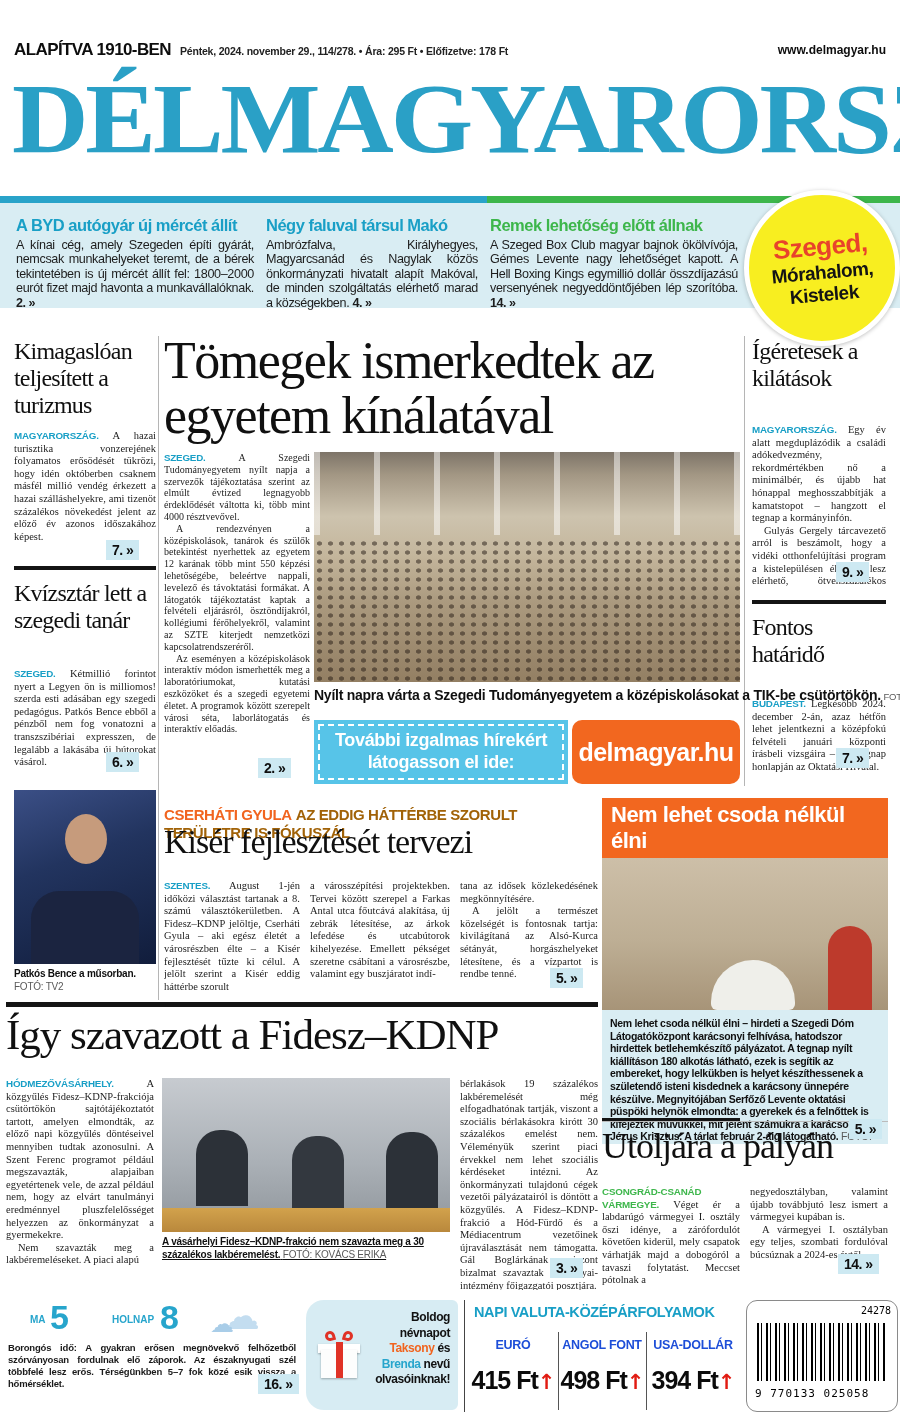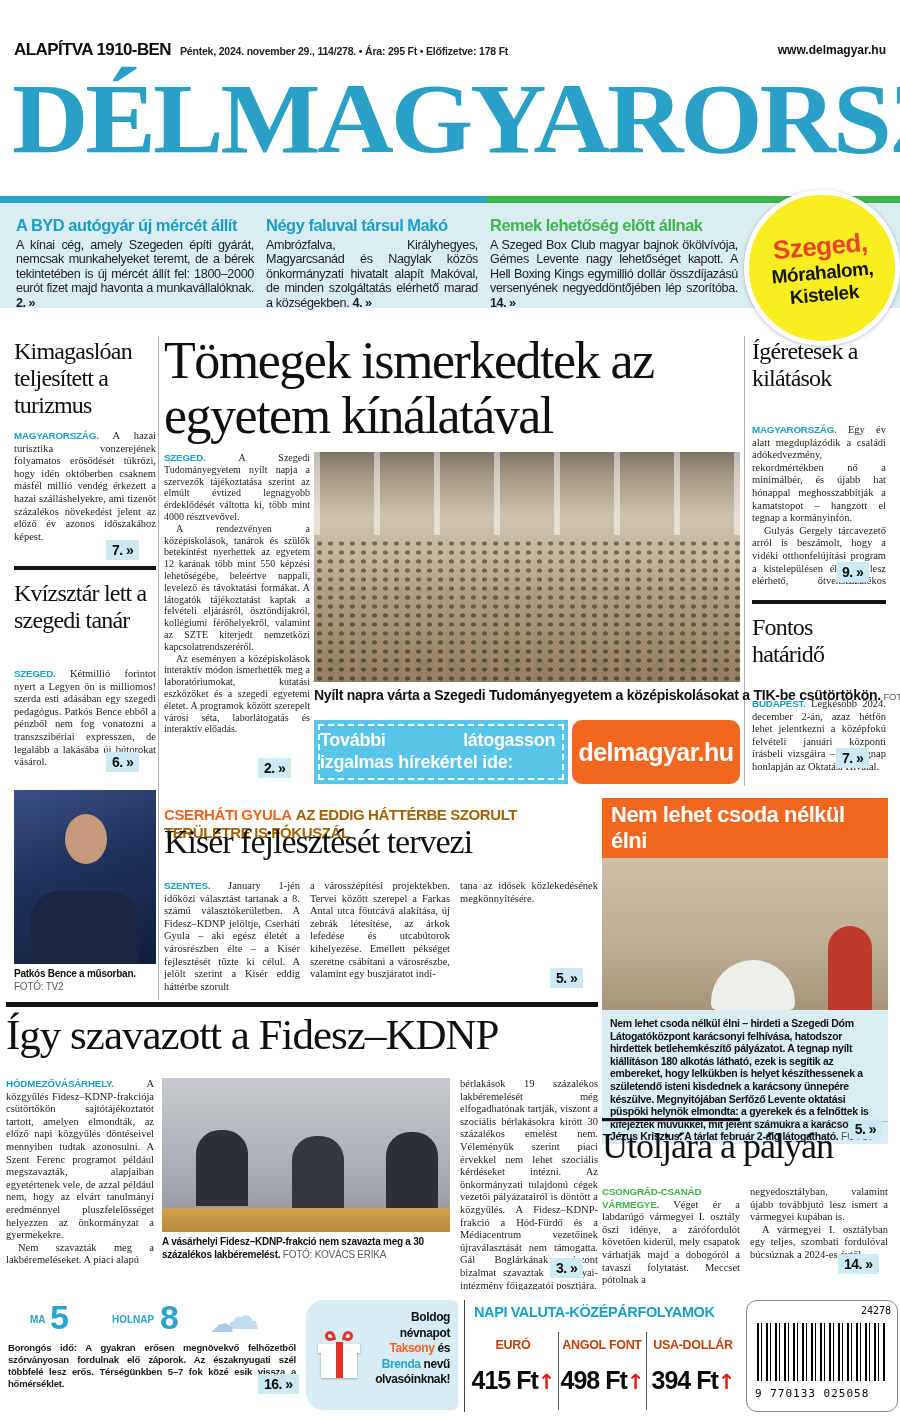--- a/index.html
+++ b/index.html
@@ -65,21 +65,21 @@
   .photo-csoda .c-fig { position:absolute; right:16px; bottom:0; width:44px; height:84px; background:#bd3a2c; border-radius:22px 22px 0 0; }
   .photo-csoda .c-dome { position:absolute; left:38%; bottom:0; width:84px; height:50px; background:#efefea; border-radius:42px 42px 6px 6px; }
   .photo-fidesz { background:linear-gradient(180deg,#c7cbd0 0%,#aab0b6 55%,#8f959b 100%); }
   .photo-fidesz .f-figs { position:absolute; bottom:26px; left:34px; width:52px; height:76px; background:#2c3138;
       border-radius:24px 24px 0 0; box-shadow:96px 6px 0 0 #33383f, 190px 2px 0 0 #2c3138; }
   .photo-fidesz::after { content:""; position:absolute; left:0; right:0; bottom:0; height:24px; background:linear-gradient(#d2a24c,#b9883c); }
 
   
   .promo { display:flex; }
   .promo-left { position:relative; flex:1; background:#57c4e8; }
-  .promo-dash { position:absolute; inset:4px; border:2px dashed #fff; display:flex; flex-direction:row; align-items:center; justify-content:center; }
+  .promo-dash { position:absolute; inset:4px; border:2px dashed #fff; display:flex; flex-direction:column; align-items:center; justify-content:center; }
   .promo-txt { font-family:"Liberation Sans", sans-serif; font-weight:900; font-size:18px; line-height:1.2; color:#fff; letter-spacing:-0.3px; }
   .promo-site { width:168px; background:#f2671f; border-radius:10px; margin-left:4px; display:flex; align-items:center; justify-content:center;
                 font-family:"Liberation Sans", sans-serif; font-weight:900; font-size:25px; color:#fff; letter-spacing:-0.5px; }
   .csoda-banner { background:#f2671f; color:#fff; font-family:"Liberation Sans", sans-serif; font-weight:900;
                   font-size:22px; letter-spacing:-0.5px; padding:4px 9px; }
   .csoda-box { background:#d9edf3; padding:7px 8px; }
   .csoda-cap { font-family:"Liberation Sans", sans-serif; font-weight:bold; font-size:10.5px; line-height:1.2; letter-spacing:-0.3px; color:#101010; }
 
   
   .w-label { font-family:"Liberation Sans", sans-serif; font-weight:900; font-size:10px; color:#27a5cc; }
@@ -89,21 +89,21 @@
   .gift-panel { background:#d7ecf3; border-radius:18px 6px 6px 18px; }
   .nd { font-family:"Liberation Sans", sans-serif; font-weight:900; font-size:12px; line-height:1.3; letter-spacing:-0.4px; color:#111; text-align:right; }
   .nd .orange { color:#f1641f; } .nd .teal { color:#27a5cc; }
   .gift { position:absolute; left:12px; top:30px; width:42px; height:48px; }
   .gift .gbox { position:absolute; bottom:0; left:3px; right:3px; height:28px; background:#fdfdfd; box-shadow:0 1px 2px rgba(0,0,0,.3); }
   .gift .glid { position:absolute; bottom:25px; left:0; right:0; height:9px; background:#fff; box-shadow:0 1px 2px rgba(0,0,0,.3); }
   .gift .grib { position:absolute; bottom:0; left:18px; width:7px; height:36px; background:#e03226; }
   .gift .gbow1 { position:absolute; top:1px; left:7px; width:10px; height:10px; border:3px solid #e03226; border-radius:50% 50% 0 50%; transform:rotate(-15deg); }
   .gift .gbow2 { position:absolute; top:1px; right:7px; width:10px; height:10px; border:3px solid #e03226; border-radius:50% 50% 50% 0; transform:rotate(15deg); }
   .cur-title { font-family:"Liberation Sans", sans-serif; font-weight:900; font-size:14.5px; letter-spacing:-0.4px; color:#199fc6; }
-  .cur-label { font-family:"Liberation Sans", sans-serif; font-weight:900; font-size:12.5px; letter-spacing:-0.3px; color:#c2410c; text-align:center; }
+  .cur-label { font-family:"Liberation Sans", sans-serif; font-weight:900; font-size:12.5px; letter-spacing:-0.3px; color:#1d4ed8; text-align:center; }
   .cur-value { font-family:"Liberation Sans", sans-serif; font-weight:900; font-size:25px; letter-spacing:-1px; color:#0b0b0b; text-align:center; }
   .cur-arrow { color:#e11b12; font-size:21px; font-weight:900; font-family:"DejaVu Sans", sans-serif; }
   .barcode-box { border:1px solid #8a8a8a; background:#fff; }
   .bars { position:absolute; left:10px; top:22px; width:130px; height:58px;
           background:repeating-linear-gradient(90deg,#000 0 2px,#fff 2px 4px,#000 4px 5px,#fff 5px 9px,#000 9px 11px,#fff 11px 13px,#000 13px 14px,#fff 14px 18px); }
   .bc-num { font-family:"DejaVu Sans Mono", monospace; font-size:11px; letter-spacing:1px; color:#000; }
   .bc-issue { font-family:"DejaVu Sans Mono", monospace; font-size:10px; color:#000; }
 </style>
 </head>
 <body>
@@ -209,25 +209,26 @@
   </div>
   <div class="chip" style="left:836px; top:748px;">7. »</div>
 
   <div class="abs" style="left:164px; top:806px; width:436px;">
     <span class="kicker-name">CSERHÁTI GYULA</span>
     <span class="kicker-rest">AZ EDDIG HÁTTÉRBE SZORULT TERÜLETRE IS FÓKUSZÁL</span>
   </div>
   <div class="abs head h-kiser" style="left:164px; top:824px; width:436px;">Kisér fejlesztését tervezi</div>
   <div class="abs bt" style="left:164px; top:880px; width:136px; height:118px; overflow:hidden;">
     <span class="lead">SZENTES.</span>
-    <span>January 1-jén időközi választást tartanak a 8. számú választókerületben. A Fidesz–KDNP jelöltje, Cserháti Gyula – aki egész életét a városrészben élte – a Kisér fejlesztését tűzte ki célul. A jelölt szerint a Kisér eddig háttérbe szorult</span>
+    <span>August 1-jén időközi választást tartanak a 8. számú választókerületben. A Fidesz–KDNP jelöltje, Cserháti Gyula – aki egész életét a városrészben élte – a Kisér fejlesztését tűzte ki célul. A jelölt szerint a Kisér eddig háttérbe szorult</span>
   </div>
   <div class="abs bt" style="left:310px; top:880px; width:140px; height:118px; overflow:hidden;">a városszépítési projektekben. Tervei között szerepel a Farkas Antal utca főutcává alakítása, új zebrák létesítése, az árkok lefedése és utcabútorok kihelyezése. Emellett pékséget szeretne csábítani a városrészbe, valamint egy buszjáratot indí-</div>
   <div class="abs bt" style="left:460px; top:880px; width:138px; height:118px; overflow:hidden;">
     <p>tana az idősek közlekedésének megkönnyítésére.</p>
+    <p class="ind">A jelölt a természet közelségét is fontosnak tartja: kivilágítaná az Alsó-Kurca sétányát, horgászhelyeket létesítene, és a vízpartot is rendbe tenné.</p>
   </div>
   <div class="chip" style="left:550px; top:968px;">5. »</div>
 
   <div class="abs" style="left:602px; top:798px; width:286px;">
     <div class="csoda-banner">Nem lehet csoda nélkül élni</div>
     <div class="photo photo-csoda" style="position:relative; width:286px; height:152px;">
       <div class="c-dome"></div>
       <div class="c-fig"></div>
     </div>
     <div class="csoda-box" style="position:relative; width:286px; height:134px; overflow:hidden;">
@@ -241,21 +242,21 @@
 
   <div class="abs thick" style="left:6px; top:1002px; width:592px; height:5px;"></div>
   <div class="abs head h-fidesz" style="left:6px; top:1012px; width:592px;">Így szavazott a Fidesz–KDNP</div>
   <div class="abs bt" style="left:6px; top:1078px; width:148px; height:212px; overflow:hidden;">
     <p><span class="lead">HÓDMEZŐVÁSÁRHELY.</span> <span>A közgyűlés Fidesz–KDNP-frakciója csütörtökön sajtótájékoztatót tartott, amelyen elmondták, az előző napi közgyűlés döntéseivel mennyiben tudtak azonosulni. A Szent Ferenc programot például megszavazták, alapjaiban egyetértenek vele, de azzal például nem, hogy az elvárt tanulmányi eredménnyel pluszfelelősséget helyezzen az önkormányzat a gyermekekre.</span></p>
     <p class="ind">Nem szavazták meg a lakbéremeléseket. A piaci alapú</p>
   </div>
   <div class="photo photo-fidesz" style="left:162px; top:1078px; width:288px; height:154px;">
     <div class="f-figs"></div>
   </div>
-  <div class="abs cap" style="left:162px; top:1236px; width:288px;">
+  <div class="abs cap" style="left:162px; top:1236px; width:288px;text-decoration:underline;">
     <span>A vásárhelyi Fidesz–KDNP-frakció nem szavazta meg a 30 százalékos lakbéremelést.</span>
     <span class="credit">FOTÓ: KOVÁCS ERIKA</span>
   </div>
   <div class="abs bt" style="left:460px; top:1078px; width:138px; height:212px; overflow:hidden;">bérlakások 19 százalékos lakbéremelését még elfogadhatónak tartják, viszont a szociális bérlakásokra kirótt 30 százalékos emelést nem. Véleményük szerint piaci érvekkel nem lehet szociális kérdéseket intézni. Az önkormányzati tulajdonú cégek vezetői pályázatairól is döntött a közgyűlés. A Fidesz–KDNP-frakció a Hód-Fürdő és a Médiacentrum vezetőinek újraválasztását nem támogatta. Gál Boglárkának viszont bizalmat szavaztak a Tornyai-intézmény főigazgatói posztjára.</div>
   <div class="chip" style="left:550px; top:1258px;">3. »</div>
 
   <div class="abs thick" style="left:602px; top:1118px; width:138px; height:4px;"></div>
   <div class="abs" style="left:602px; top:1121px; width:286px; height:1px; background:#bbb;"></div>
   <div class="abs head h-utol" style="left:602px; top:1128px; width:290px;">Utoljára a pályán</div>
   <div class="abs bt" style="left:602px; top:1186px; width:138px; height:104px; overflow:hidden;">

